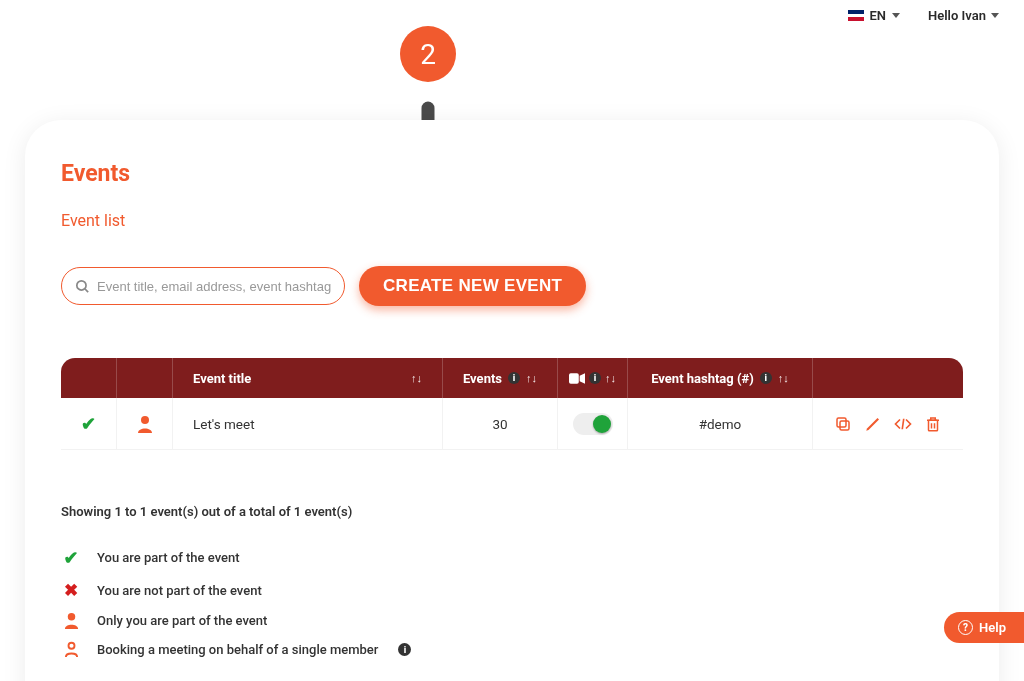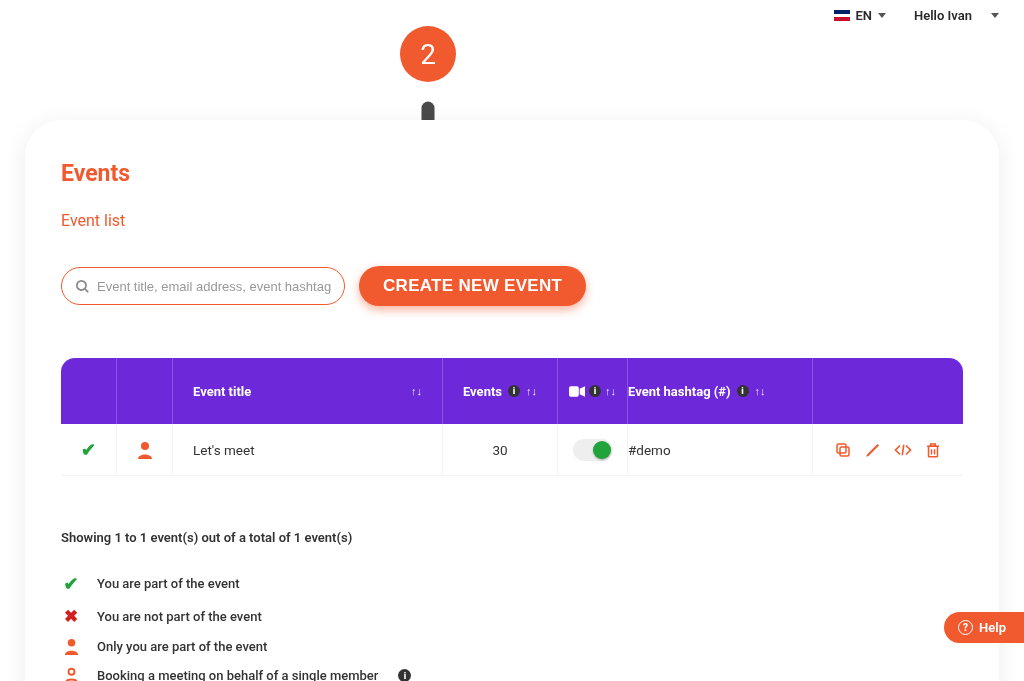--- a/index.html
+++ b/index.html
@@ -28,21 +28,21 @@
     width: 16px; height: 11px;
     background: linear-gradient(to bottom, #012169 33%, #fff 33%, #fff 66%, #C8102E 66%);
     position: relative;
   }
   .dropdown-caret {
     width: 0; height: 0;
     border-left: 4px solid transparent;
     border-right: 4px solid transparent;
     border-top: 5px solid #555;
   }
-  .user-greeting { display: flex; align-items: center; gap: 19px; cursor: pointer; }
+  .user-greeting { display: flex; align-items: center; gap: 5px; cursor: pointer; }
 
   .card {
     position: absolute;
     top: 120px;
     left: 25px;
     right: 25px;
     bottom: -40px;
     background: #fff;
     border-radius: 36px;
     box-shadow: 0 4px 24px rgba(0,0,0,0.08);
@@ -88,43 +88,43 @@
     font-size: 17px;
     font-weight: 800;
     letter-spacing: 0.3px;
     cursor: pointer;
     box-shadow: 0 4px 10px rgba(241,90,46,0.45);
   }
 
   .table-wrap { margin-top: 52px; }
   .table-header {
     display: flex;
-    background: #6d28d9;
+    background: #7f1d1d;
     color: #fff;
     border-radius: 14px 14px 0 0;
-    height: 66px;
+    height: 40px;
     align-items: center;
     font-size: 13px;
     font-weight: 700;
   }
   .table-row {
     display: flex;
     background: #fff;
     height: 52px;
     align-items: center;
     font-size: 13.5px;
     color: #333;
     border-bottom: 1px solid rgba(0,0,0,0.05);
   }
   .col-check { width: 56px; display:flex; justify-content:center; border-right:1px solid rgba(255,255,255,0.2); height:100%; align-items:center;}
   .col-icon  { width: 56px; display:flex; justify-content:center; border-right:1px solid rgba(255,255,255,0.2); height:100%; align-items:center;}
   .col-title { flex: 0 0 270px; padding:0 20px; display:flex; align-items:center; justify-content:space-between; border-right:1px solid rgba(255,255,255,0.2); height:100%;}
   .col-length{ flex: 0 0 115px; display:flex; justify-content:center; gap:6px; align-items:center; border-right:1px solid rgba(255,255,255,0.2); height:100%;}
   .col-video { flex: 0 0 70px;  display:flex; justify-content:center; align-items:center; gap:4px; border-right:1px solid rgba(255,255,255,0.2); height:100%;}
-  .col-hash  { flex: 0 0 185px; display:flex; align-items:center; gap:6px; border-right:1px solid rgba(255,255,255,0.2); height:100%;}
+  .col-hash  { flex: 0 0 185px; display:flex; justify-content:center; align-items:center; gap:6px; border-right:1px solid rgba(255,255,255,0.2); height:100%;}
   .col-actions{ flex:1; display:flex; justify-content:center; gap:12px; align-items:center; height:100%;}
 
   .table-row .col-check,
   .table-row .col-icon,
   .table-row .col-title,
   .table-row .col-length,
   .table-row .col-video,
   .table-row .col-hash,
   .table-row .col-actions { border-right: 1px solid rgba(0,0,0,0.05); }
   .table-row .col-actions { border-right: none; }

